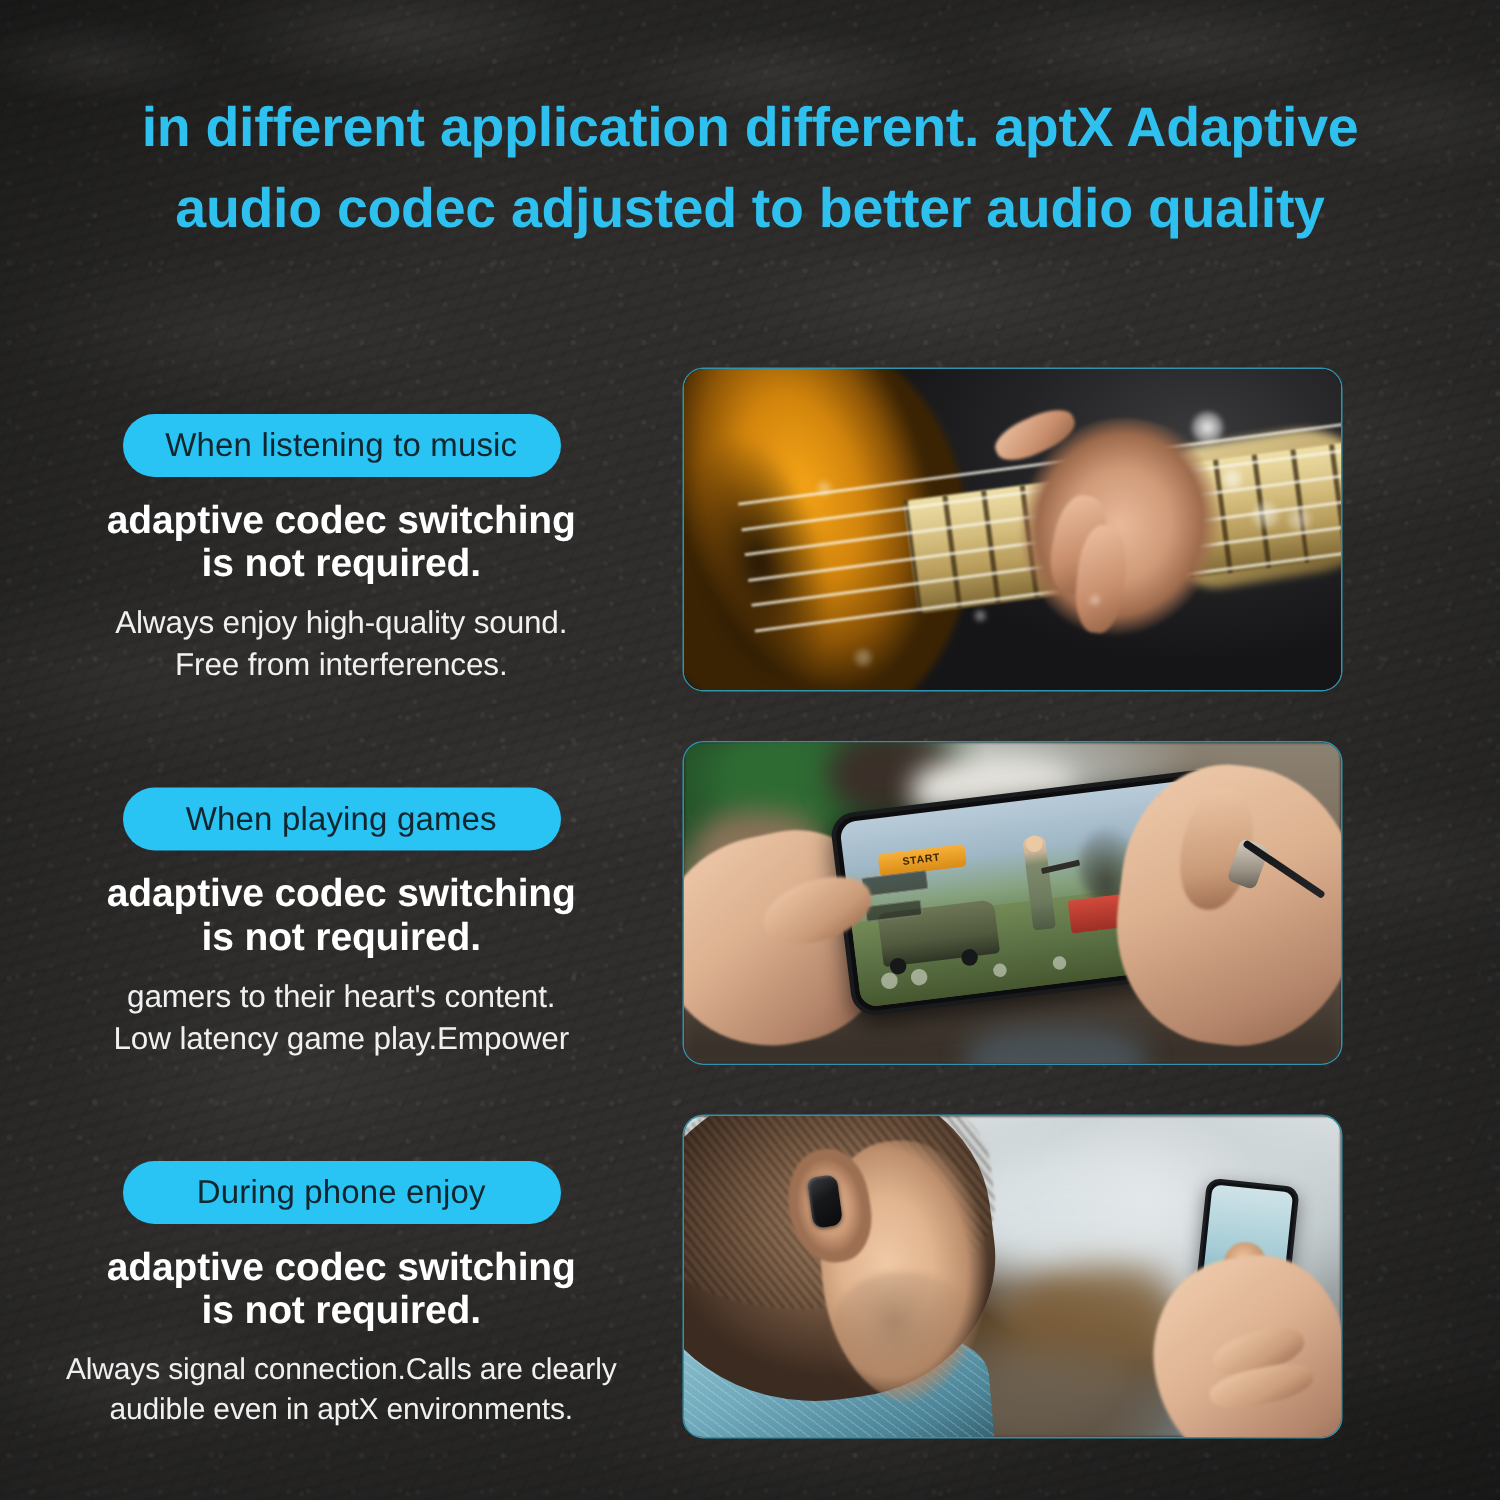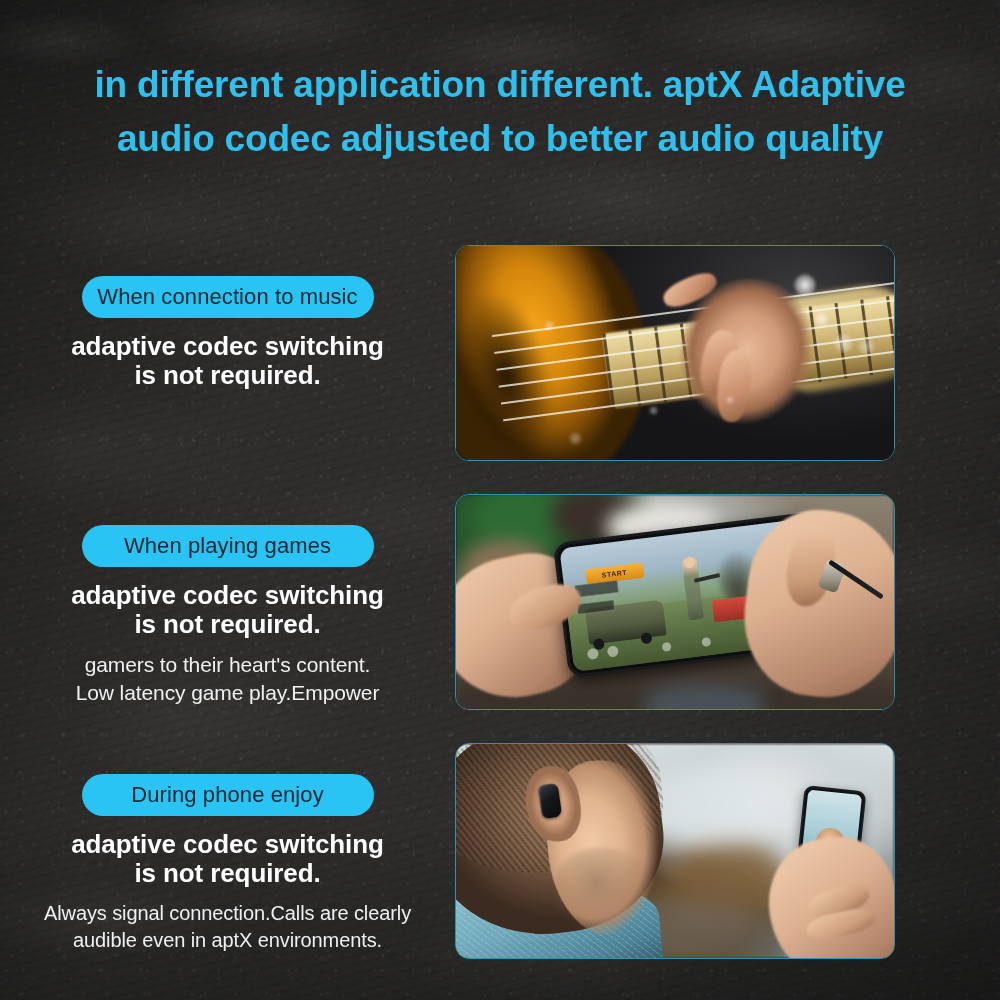--- a/index.html
+++ b/index.html
@@ -526,24 +526,28 @@
   <div class="tex tex-c"></div>
   <div class="tex tex-d"></div>
 
   <div class="headline">
     <div>in different application different. aptX Adaptive</div>
     <div>audio codec adjusted to better audio quality</div>
   </div>
 
   <div class="row" id="row-0">
     <div class="text-col">
-      <div class="pill">When connection to music</div>
+      <div class="pill">When listening to music</div>
       <div class="bold-line">
         <div>adaptive codec switching</div>
         <div>is not required.</div>
+      </div>
+      <div class="sub-line">
+        <div>Always enjoy high-quality sound.</div>
+        <div>Free from interferences.</div>
       </div>
     </div>
 
     <div class="photo">
       <div class="inner">
         <div class="g-bg"></div>
         <div class="g-body"></div>
         <div class="g-body-dark"></div>
         <div class="g-headstock"></div>
         <div class="g-neck"></div>

